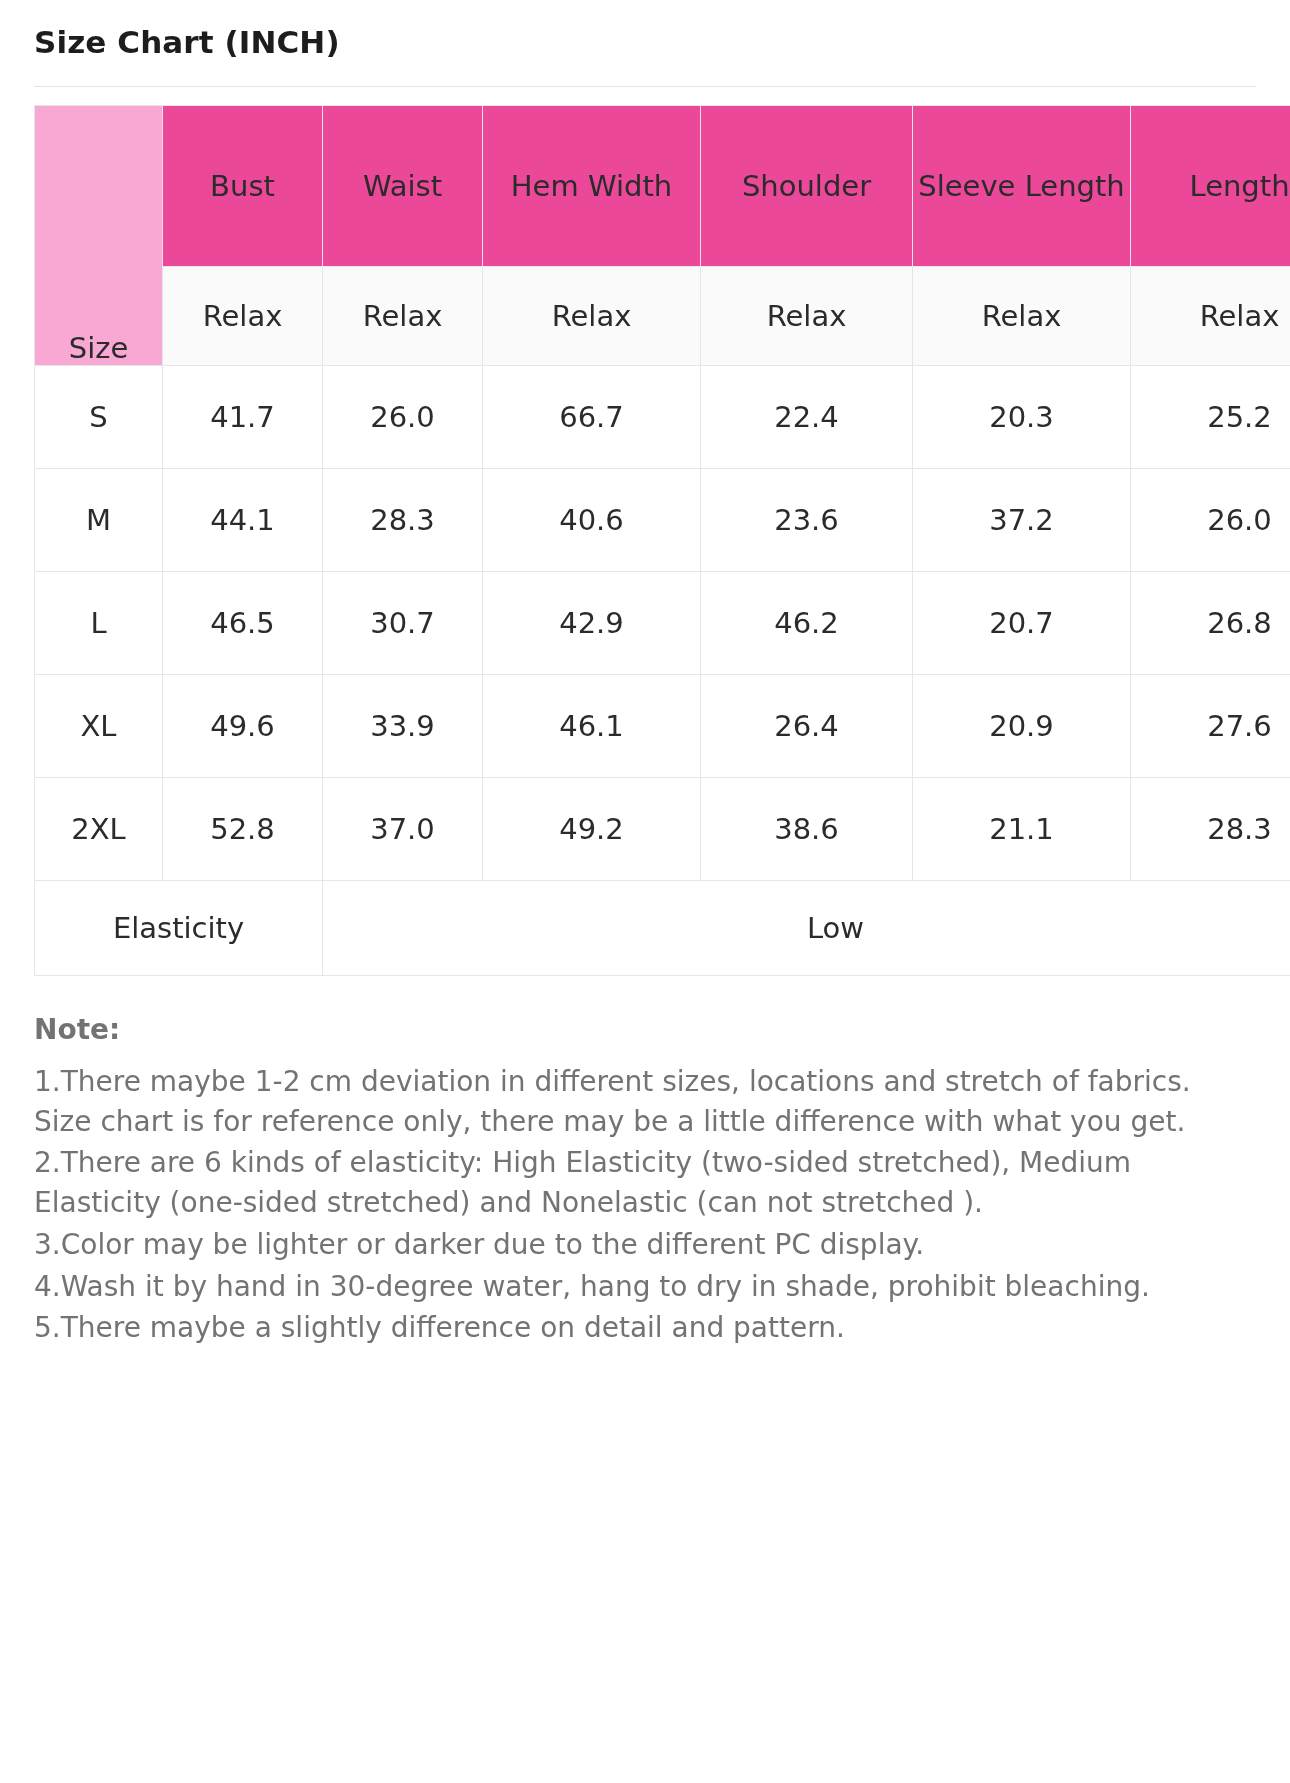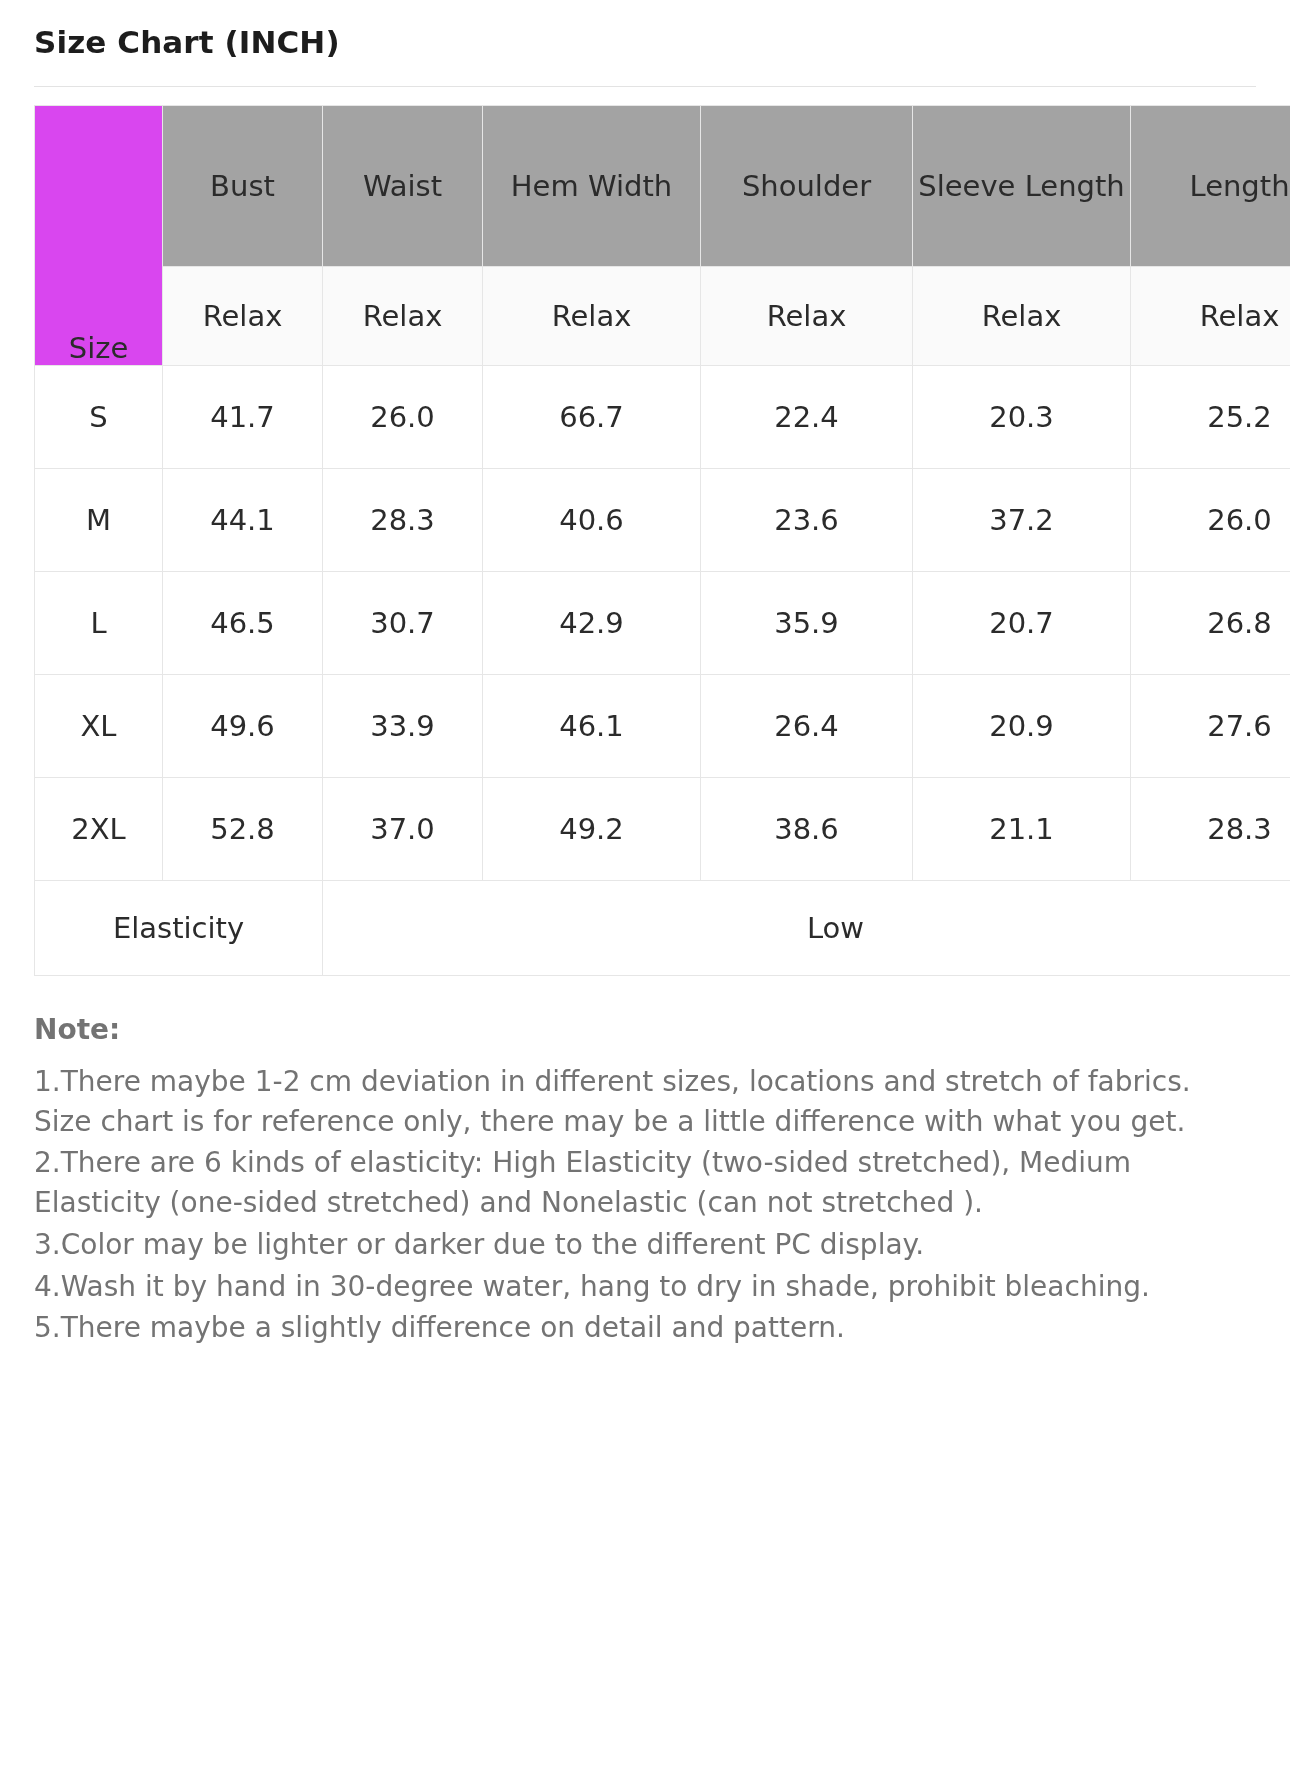--- a/index.html
+++ b/index.html
@@ -41,27 +41,27 @@
     font-weight: normal;
     color: #2b2b2b;
     padding: 0;
   }
   .col-size  { width: 128px; }
   .col-meas  { width: 160px; }
   .col-meas-wide { width: 218px; }
   .col-shoulder { width: 212px; }
 
   td.size-corner {
-    background: #d946ef;
+    background: #f9a8d4;
     vertical-align: bottom;
     padding-bottom: 26px;
     height: 216px;
   }
   th.meas-head {
-    background: #a3a3a3;
+    background: #ec4899;
     height: 160px;
     vertical-align: middle;
     line-height: 1.25;
     padding: 0 6px;
   }
   th.relax-head {
     background: #fafafa;
     height: 98px;
     vertical-align: middle;
   }
@@ -153,21 +153,21 @@
         <td class="data-cell">40.6</td>
         <td class="data-cell">23.6</td>
         <td class="data-cell">37.2</td>
         <td class="data-cell">26.0</td>
       </tr>
       <tr>
         <td class="row-label">L</td>
         <td class="data-cell">46.5</td>
         <td class="data-cell">30.7</td>
         <td class="data-cell">42.9</td>
-        <td class="data-cell">35.9</td>
+        <td class="data-cell">46.2</td>
         <td class="data-cell">20.7</td>
         <td class="data-cell">26.8</td>
       </tr>
       <tr>
         <td class="row-label">XL</td>
         <td class="data-cell">49.6</td>
         <td class="data-cell">33.9</td>
         <td class="data-cell">46.1</td>
         <td class="data-cell">26.4</td>
         <td class="data-cell">20.9</td>

